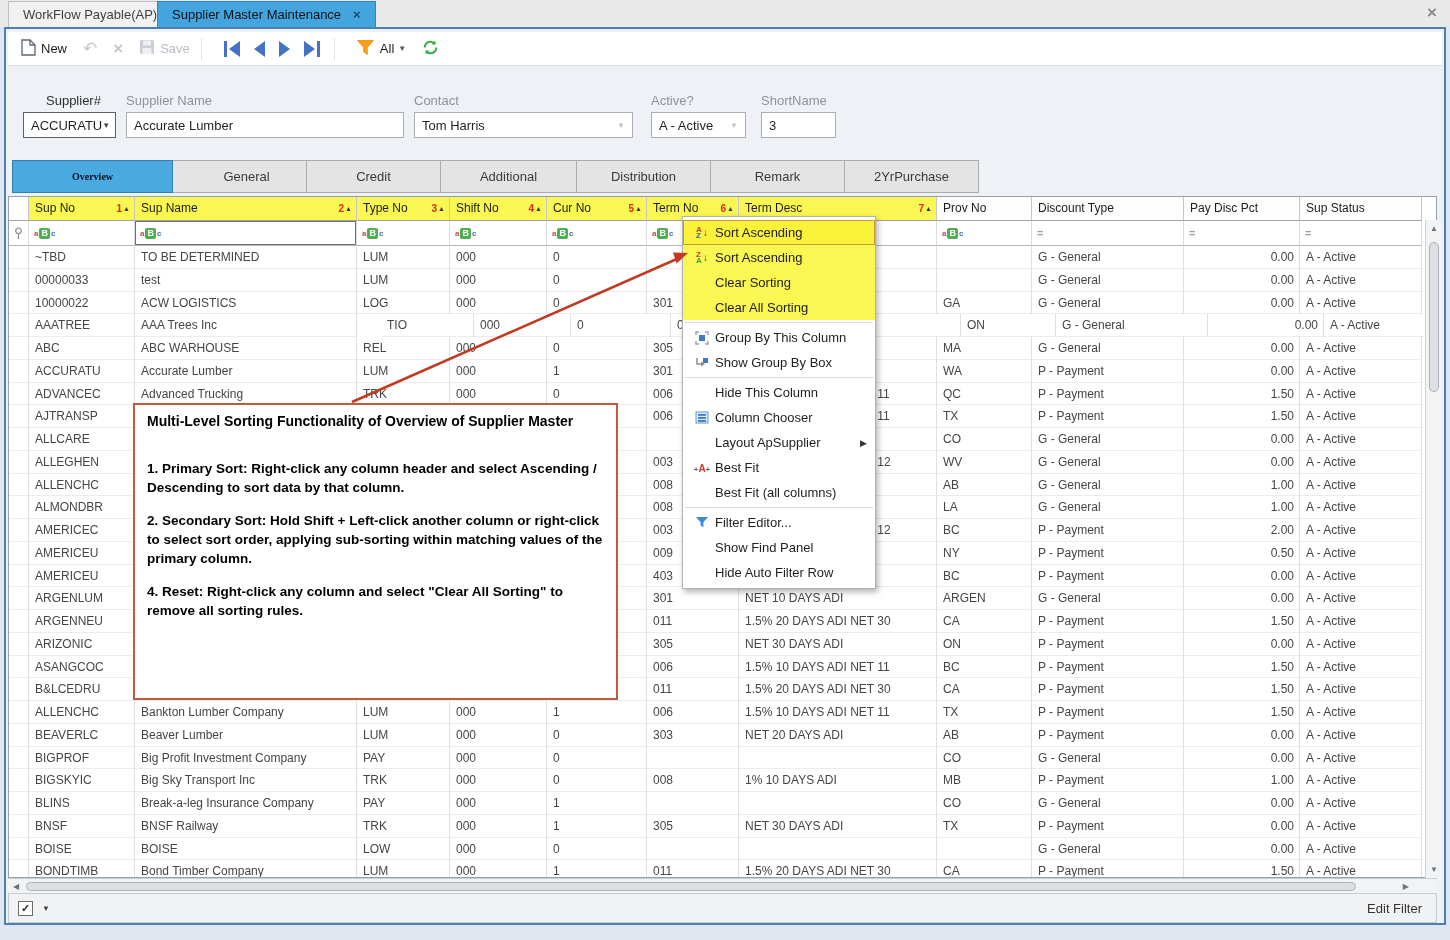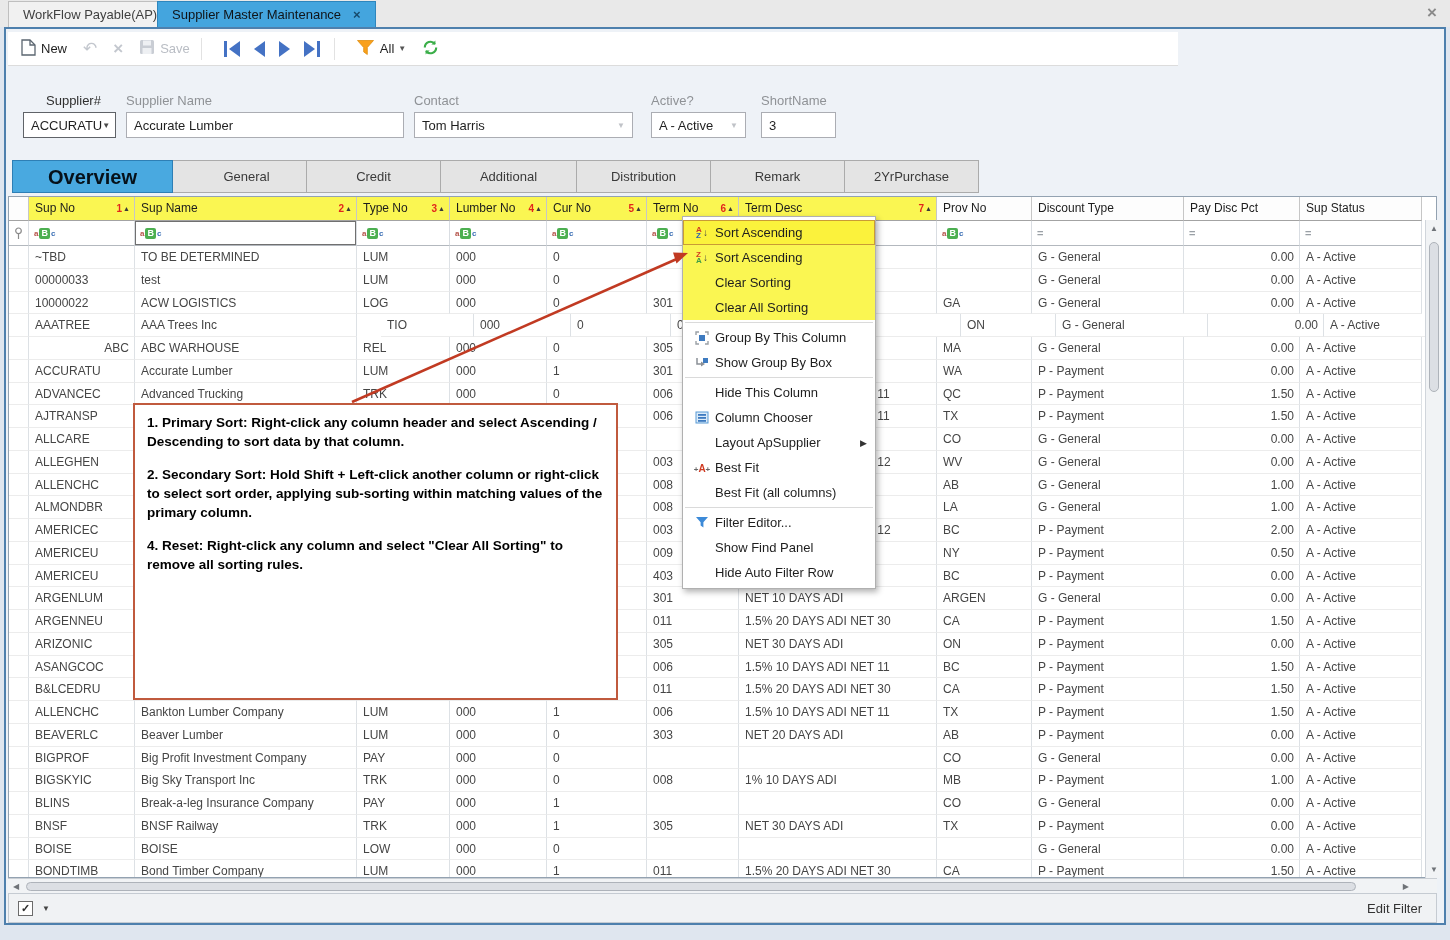--- a/index.html
+++ b/index.html
@@ -11,21 +11,21 @@
   .doc-tab { position:absolute; top:1px; height:26px; line-height:26px; padding:0 14px; font-size:13px; color:#3f3f3f;
              background:#f1f1f1; border:1px solid #bfbfbf; border-bottom:none; }
   .doc-tab.active { background:#44a5de; color:#101418; border-color:#2e86bd; }
   .doc-tab.active .tab-close { color:#174a6b; font-weight:bold; margin-left:12px; font-size:13px; }
   .win-close { position:absolute; right:13px; top:3px; font-size:17px; color:#8a8a8a; font-weight:bold; cursor:default; }
 
   
   .frame { position:absolute; left:4px; top:27px; width:1442px; height:898px; border:2px solid #4e80ad; background:#eef2f7; }
 
   
-  .toolbar { position:absolute; left:8px; top:32px; width:1170px; height:34px; background:#ffffff; border-bottom:1px solid #dcdcdc; display:flex; align-items:center; }
+  .toolbar { position:absolute; left:8px; top:32px; width:1434px; height:34px; background:#ffffff; border-bottom:1px solid #dcdcdc; display:flex; align-items:center; }
   .tb-item { display:flex; align-items:center; margin-left:10px; height:26px; padding:0 3px; }
   .tb-label { font-size:13px; color:#1e1e1e; margin-left:5px; }
   .tb-label.dis { color:#b9bdc4; }
   .tb-glyph-dis { color:#c3c7ce; font-size:17px; }
   .tb-sep { width:1px; height:22px; background:#e2e2e2; margin:0 8px; }
   .tri-l { width:0; height:0; border-top:8px solid transparent; border-bottom:8px solid transparent; border-right:11px solid #4472c4; }
   .tri-r { width:0; height:0; border-top:8px solid transparent; border-bottom:8px solid transparent; border-left:11px solid #4472c4; }
   .nav-bar { width:3px; height:16px; background:#4472c4; }
   .nav-btn { display:flex; align-items:center; gap:2px; margin-left:14px; cursor:default; }
   .caret { font-size:8px; color:#555; margin-left:4px; }
@@ -37,21 +37,21 @@
          display:flex; align-items:center; padding:0 7px; }
   .fld .dd { margin-left:auto; font-size:8px; color:#4a4a4a; }
   .fld .dd.lite { color:#c0c3c8; }
   .fld.combo-dark { border:1px solid #5f6368; }
 
   
   #page-tabs { position:absolute; left:12px; top:160px; height:33px; display:flex; }
   .ptab { height:33px; line-height:32px; text-align:center; font-size:13px; color:#3a3a3a; background:#e4e4e4;
           border:1px solid #ababab; border-left:none; }
   .ptab:first-child { border-left:1px solid #ababab; }
-  .ptab.active { background:#49a9e0; border-color:#2e7fb5; color:#06111a; font-weight:bold; font-size:20px; }
+  .ptab.active { background:#49a9e0; border-color:#2e7fb5; color:#06111a; font-weight:bold; font-size:10px;font-family:Liberation Serif, serif; }
 
   
   .grid { position:absolute; left:8px; top:196px; width:1429px; height:682px; background:#fff; border:1px solid #93a2b1; overflow:hidden; }
   .g-row { display:flex; }
   .h-cell { height:24px; line-height:23px; background:#fdfdfd; border-right:1px solid #c6c6c6; border-bottom:1px solid #a3a3a3;
             padding:0 4px 0 6px; font-size:12px; color:#1c1c1c; display:flex; align-items:center; overflow:hidden; white-space:nowrap; }
   .h-cell.hl { background:#faf652; }
   .badge { margin-left:auto; display:flex; align-items:center; }
   .badge b { color:#e2261c; font-size:10px; font-weight:bold; }
   .badge i { font-style:normal; color:#3a3a3a; font-size:7px; margin-left:1px; }
@@ -238,21 +238,21 @@
         </span>
       </div>
       <div class="h-cell hl" style="width: 93px; flex: 0 0 auto;">
         <span>Type No</span>
         <span class="badge">
           <b>3</b>
           <i>▲</i>
         </span>
       </div>
       <div class="h-cell hl" style="width: 97px; flex: 0 0 auto;">
-        <span>Lumber No</span>
+        <span>Shift No</span>
         <span class="badge">
           <b>4</b>
           <i>▲</i>
         </span>
       </div>
       <div class="h-cell hl" style="width: 100px; flex: 0 0 auto; gap: 36px;">
         <span>Cur No</span>
         <span class="badge">
           <b>5</b>
           <i>▲</i>
@@ -410,21 +410,21 @@
         <div class="d-cell" style="width: 100px; flex: 0 0 auto;">0</div>
         <div class="d-cell" style="width: 92px; flex: 0 0 auto;">000</div>
         <div class="d-cell" style="width: 198px; flex: 0 0 auto;"></div>
         <div class="d-cell" style="width: 95px; flex: 0 0 auto;">ON</div>
         <div class="d-cell" style="width: 152px; flex: 0 0 auto;">G - General</div>
         <div class="d-cell num" style="width: 116px; flex: 0 0 auto;">0.00</div>
         <div class="d-cell" style="width: 122px; flex: 0 0 auto;">A - Active</div>
       </div>
       <div class="g-row">
         <div class="d-cell" style="width: 20px; flex: 0 0 auto;"></div>
-        <div class="d-cell" style="width: 106px; flex: 0 0 auto; text-align: right;">ABC</div>
+        <div class="d-cell" style="width: 106px; flex: 0 0 auto;">ABC</div>
         <div class="d-cell" style="width: 222px; flex: 0 0 auto;">ABC WARHOUSE</div>
         <div class="d-cell" style="width: 93px; flex: 0 0 auto;">REL</div>
         <div class="d-cell" style="width: 97px; flex: 0 0 auto;">000</div>
         <div class="d-cell" style="width: 100px; flex: 0 0 auto;">0</div>
         <div class="d-cell" style="width: 92px; flex: 0 0 auto;">305</div>
         <div class="d-cell" style="width: 198px; flex: 0 0 auto;"></div>
         <div class="d-cell" style="width: 95px; flex: 0 0 auto;">MA</div>
         <div class="d-cell" style="width: 152px; flex: 0 0 auto;">G - General</div>
         <div class="d-cell num" style="width: 116px; flex: 0 0 auto;">0.00</div>
         <div class="d-cell" style="width: 122px; flex: 0 0 auto;">A - Active</div>
@@ -765,20 +765,21 @@
   <div class="h-arrow" style="right:28px;">▶</div>
 </div>
 
 <div class="footer">
   <div class="chk">✓</div>
   <span class="chk-caret">▼</span>
   <span class="edit-filter">Edit Filter</span>
 </div>
 
 <div class="note">
+  <h3>Multi-Level Sorting Functionality of  Overview of Supplier Master</h3>
   <div id="note-paras">
       <p>1. Primary Sort: Right-click any column header and select Ascending / Descending to sort data by that column.</p>
       <p>2. Secondary Sort: Hold Shift + Left-click another column or right-click to select sort order, applying sub-sorting within matching values of the primary column.</p>
       <p>4. Reset: Right-click any column and select "Clear All Sorting" to remove all sorting rules.</p>
     </div>
 </div>
 
 <div class="menu" id="ctx-menu">
     <div class="m-item yel sel">
       <span class="ico">

